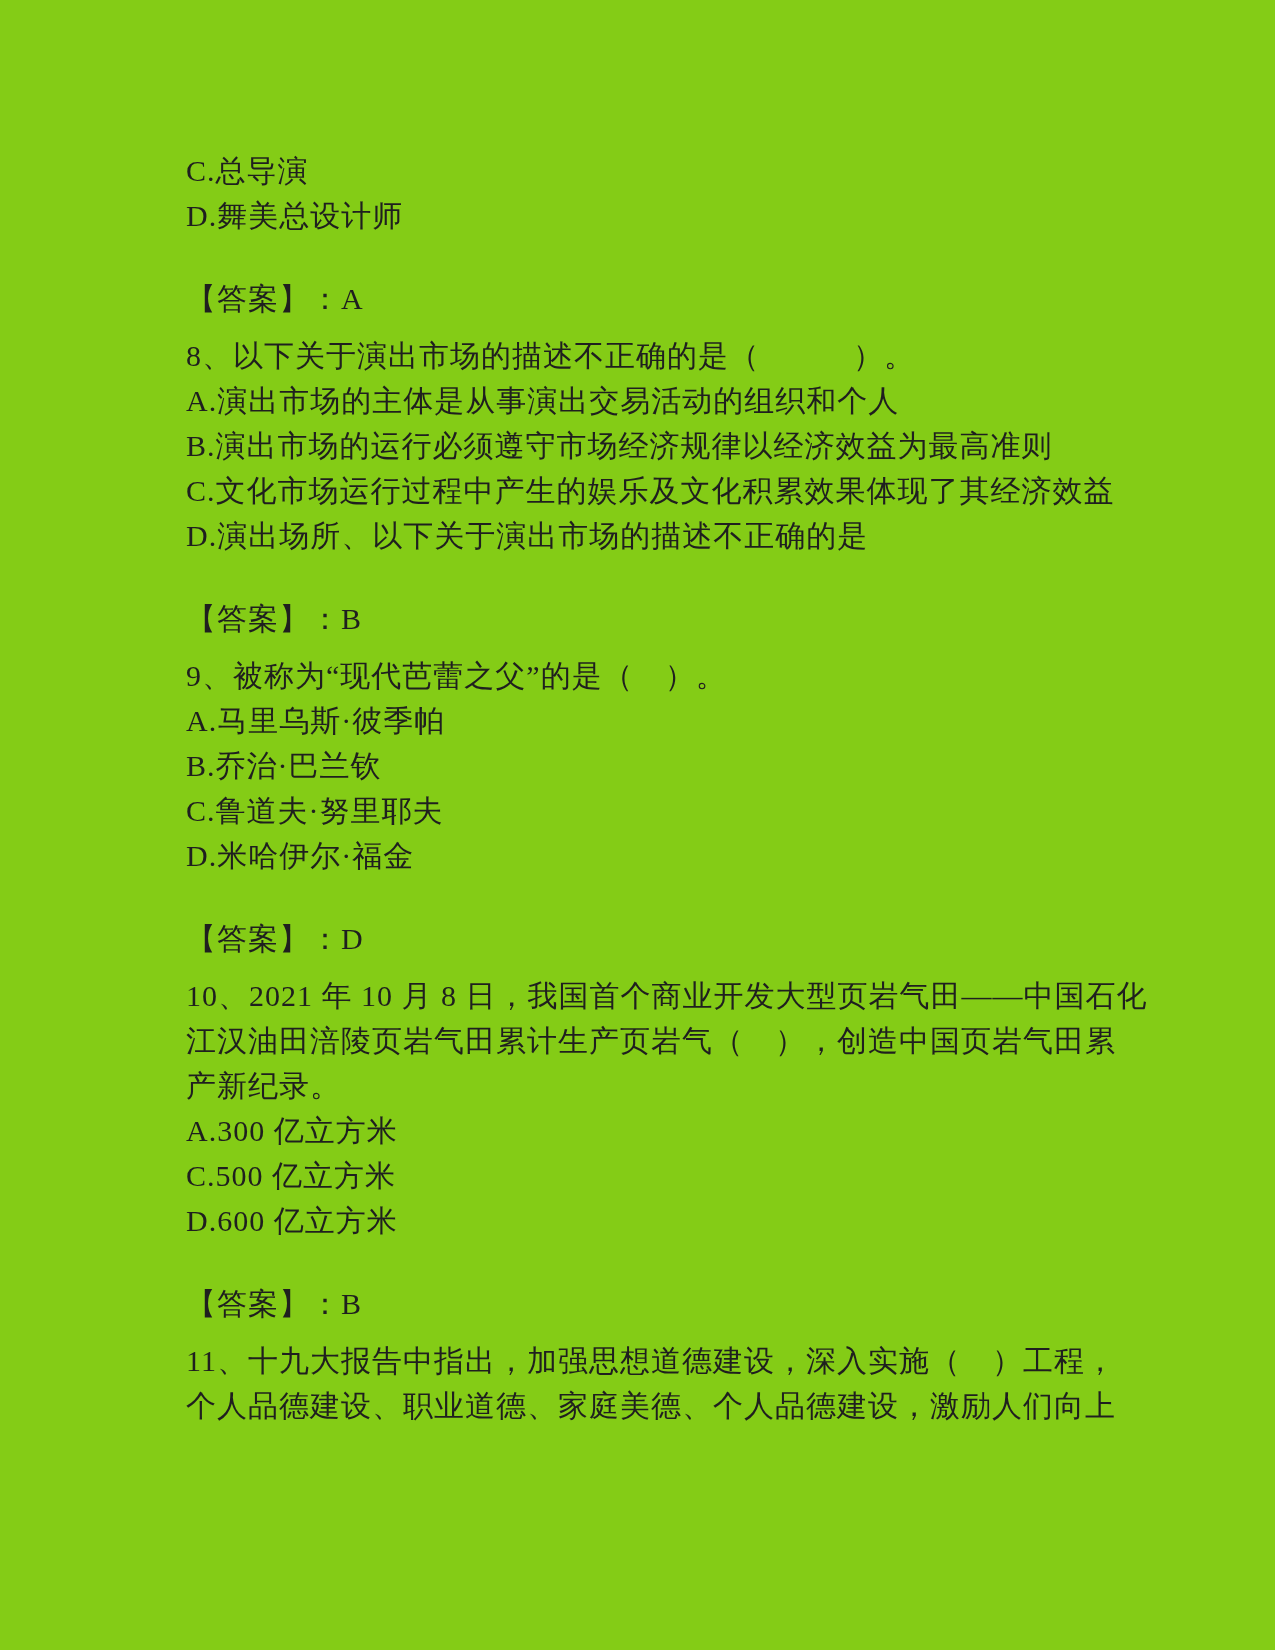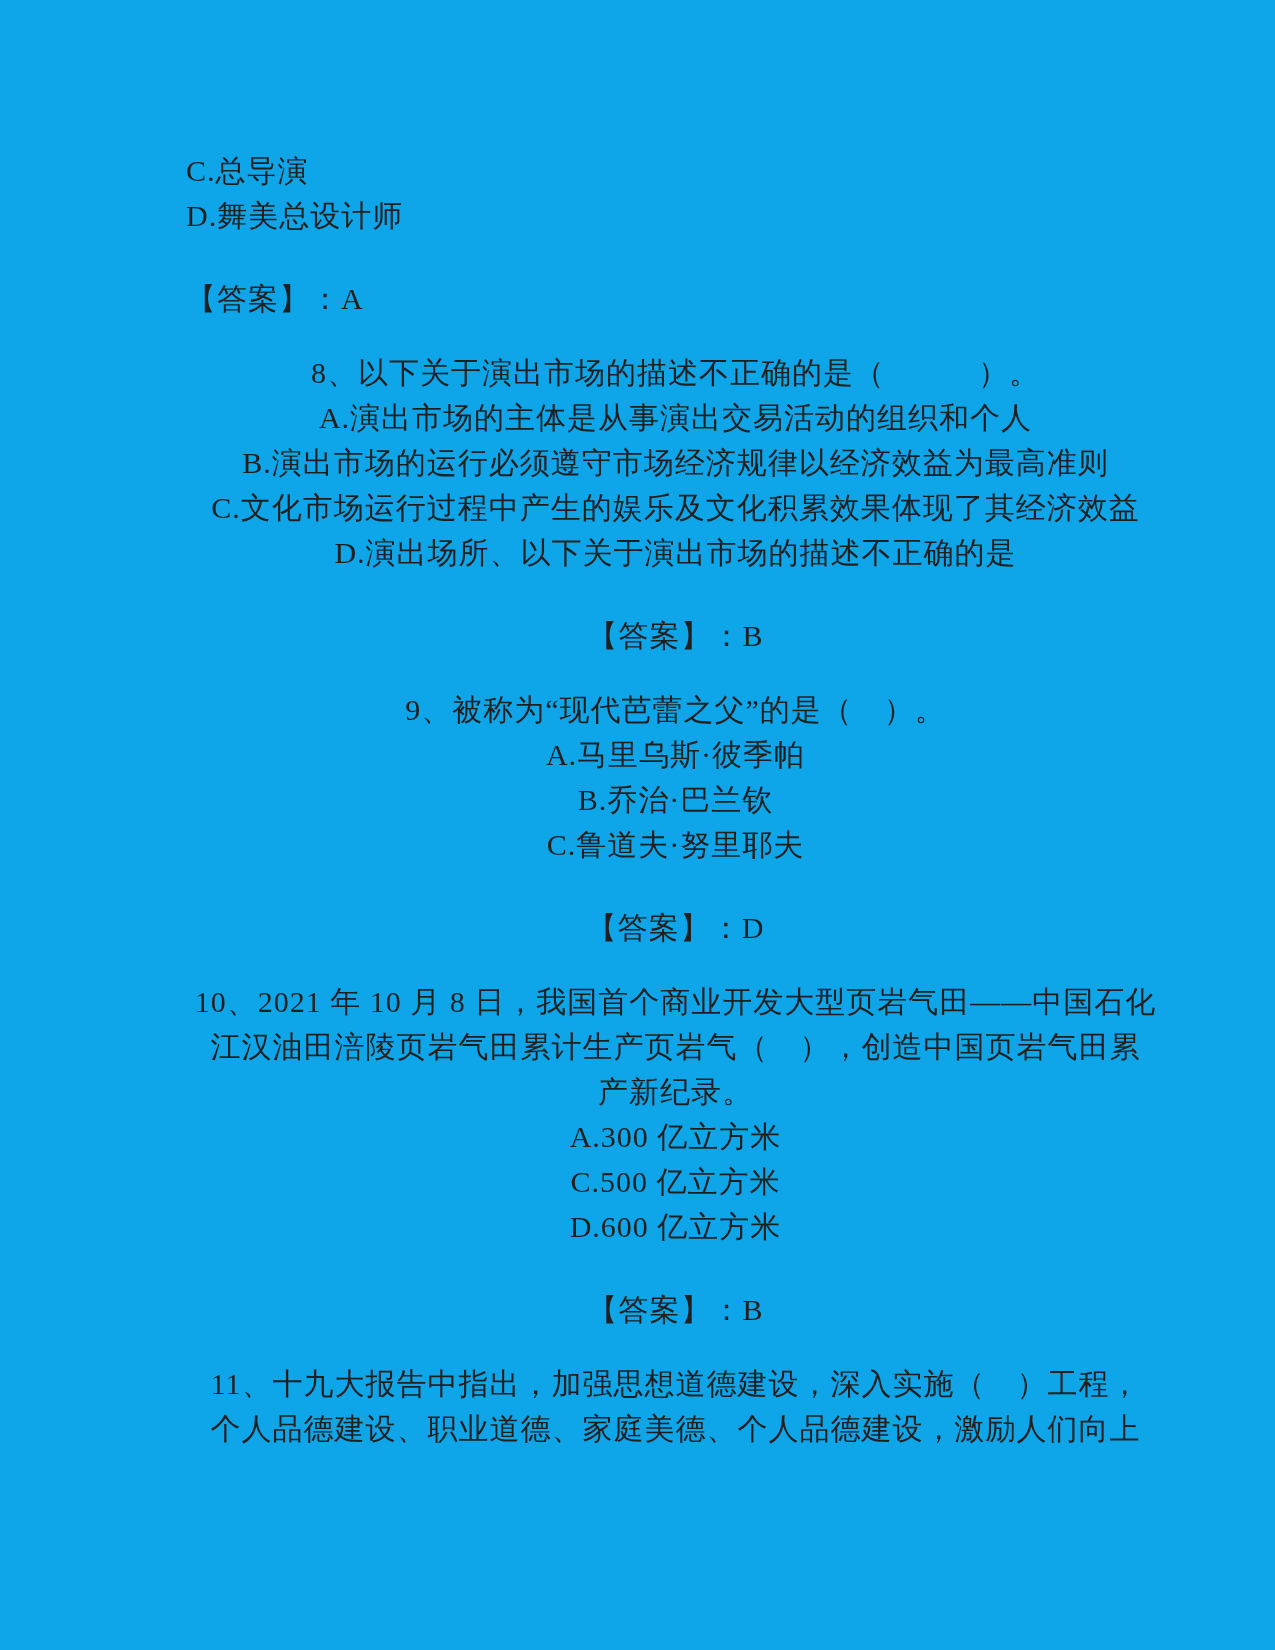--- a/index.html
+++ b/index.html
@@ -7,32 +7,32 @@
   body {
     width: 1275px;
     height: 1650px;
     background: #ffffff;
     font-family: "Liberation Serif", "DejaVu Serif", serif;
   }
   .page {
     position: relative;
     width: 1275px;
     height: 1650px;
-    background: #0ea5e9;
+    background: #84cc16;
     color: #1f1f1f;
     overflow: hidden;
   }
   .content {
     position: absolute;
     top: 148px;
     left: 186px;
     right: 110px;
   }
   .question-block { margin: 0; }
-  .question-block + .question-block { margin-top: 29px; text-align: center; }
+  .question-block + .question-block { margin-top: 12px; }
   .text-line {
     font-size: 30px;
     line-height: 45px;
     height: 45px;
     letter-spacing: 1px;
     white-space: pre;
     font-weight: 400;
   }
   .answer-line { margin-top: 38px; }
   .answer-label { font-weight: 400; }
@@ -53,20 +53,21 @@
         <div class="text-line">B.演出市场的运行必须遵守市场经济规律以经济效益为最高准则</div>
         <div class="text-line">C.文化市场运行过程中产生的娱乐及文化积累效果体现了其经济效益</div>
         <div class="text-line">D.演出场所、以下关于演出市场的描述不正确的是</div>
         <div class="text-line answer-line"><span class="answer-label">【答案】：</span><span>B</span></div>
       </section>
       <section class="question-block">
         <div class="text-line">9、被称为“现代芭蕾之父”的是（　）。</div>
         <div class="text-line">A.马里乌斯·彼季帕</div>
         <div class="text-line">B.乔治·巴兰钦</div>
         <div class="text-line">C.鲁道夫·努里耶夫</div>
+        <div class="text-line">D.米哈伊尔·福金</div>
         <div class="text-line answer-line"><span class="answer-label">【答案】：</span><span>D</span></div>
       </section>
       <section class="question-block">
         <div class="text-line">10、2021 年 10 月 8 日，我国首个商业开发大型页岩气田——中国石化</div>
         <div class="text-line">江汉油田涪陵页岩气田累计生产页岩气（　），创造中国页岩气田累</div>
         <div class="text-line">产新纪录。</div>
         <div class="text-line">A.300 亿立方米</div>
         <div class="text-line">C.500 亿立方米</div>
         <div class="text-line">D.600 亿立方米</div>
         <div class="text-line answer-line"><span class="answer-label">【答案】：</span><span>B</span></div>

